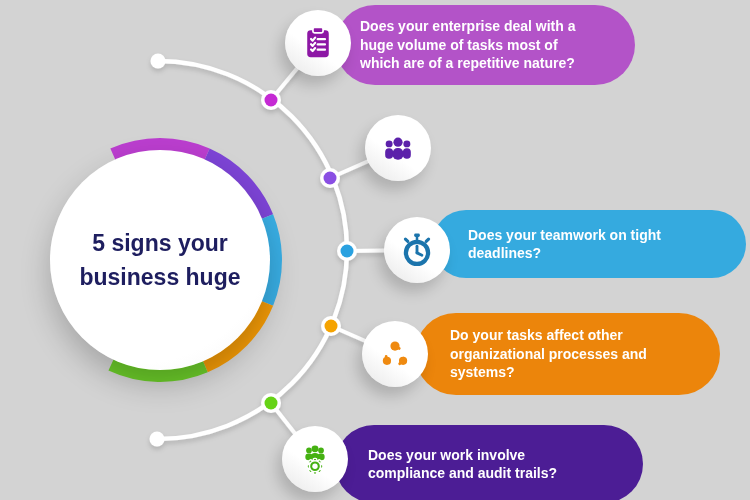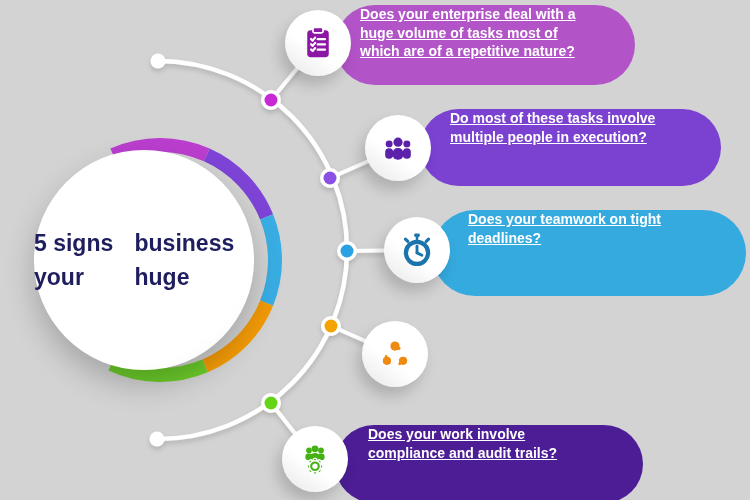--- a/index.html
+++ b/index.html
@@ -4,37 +4,37 @@
 <style>
   html,body{margin:0;padding:0;}
   .stage{
     position:relative;width:750px;height:500px;overflow:hidden;
     background:#d3d3d3;
     font-family:"Liberation Sans", sans-serif;
   }
   svg.layer{position:absolute;left:0;top:0;z-index:1;}
   .pill{
     position:absolute;z-index:2;border-radius:45px;
-    display:flex;
-    color:#ffffff;font-weight:bold;font-size:14px;line-height:18.5px;text-decoration:underline;
+    display:flex;align-items:center;
+    color:#ffffff;font-weight:bold;font-size:14px;line-height:18.5px;
   }
   .pill-text{white-space:pre-line;}
   .icon-circle{
     position:absolute;z-index:3;width:66px;height:66px;border-radius:50%;
     background:linear-gradient(215deg,#ffffff 58%,#e7e7e7 100%);
     box-shadow:-5px 9px 14px rgba(0,0,0,.17);
     display:flex;align-items:center;justify-content:center;
   }
   .icon-circle svg{width:38px;height:38px;display:block;}
   .title-circle{
-    position:absolute;z-index:2;left:34px;top:150px;width:220px;height:220px;
+    position:absolute;z-index:2;left:50px;top:150px;width:220px;height:220px;
     border-radius:50%;
     background:radial-gradient(circle at 40% 35%,#ffffff 70%,#f3f3f3 100%);
     box-shadow:0 14px 30px rgba(0,0,0,.22);
-    display:flex;flex-direction:row;align-items:center;justify-content:center;
+    display:flex;flex-direction:column;align-items:center;justify-content:center;
     text-align:left;
   }
   .title-line{font-size:23px;font-weight:bold;line-height:34px;color:#1e1e5f;}
 </style>
 </head>
 <body>
 
 <div class="stage">
 
   <svg class="layer" width="750" height="500" viewBox="0 0 750 500">
@@ -82,27 +82,28 @@
   <div class="title-circle">
     <div class="title-line">5 signs your</div>
     <div class="title-line">business huge</div>
   </div>
 
   <div class="pill" style="left: 335px; top: 5px; width: 275px; height: 80px; padding-left: 25px; background: rgb(179, 83, 200);">
     <div class="pill-text">Does your enterprise deal with a
 huge volume of tasks most of
 which are of a repetitive nature?</div>
   </div>
-  <div class="pill" style="left: 420px; top: 109px; width: 271px; height: 77px; padding-left: 30px; background: rgb(123, 65, 209);">
-    <div class="pill-text">Do most of these tasks involve
-multiple people in execution?</div>
-  </div>
-  <div class="pill" style="left: 432px; top: 210px; width: 278px; height: 86px; padding-left: 36px; background: rgb(53, 170, 223);">
+  <div class="pill" style="left: 432px; top: 210px; width: 278px; height: 68px; padding-left: 36px; background: rgb(53, 170, 223);">
     <div class="pill-text">Does your teamwork on tight
 deadlines?</div>
+  </div>
+  <div class="pill" style="left: 415px; top: 313px; width: 270px; height: 82px; padding-left: 35px; background: rgb(236, 133, 11);">
+    <div class="pill-text">Do your tasks affect other
+organizational processes and
+systems?</div>
   </div>
   <div class="pill" style="left: 335px; top: 425px; width: 275px; height: 78px; padding-left: 33px; background: #4c1d95;">
     <div class="pill-text">Does your work involve
 compliance and audit trails?</div>
   </div>
 
   <div class="icon-circle" style="left: 285px; top: 10px; color: rgb(141, 23, 165);">
     <svg viewBox="0 0 24 24">
       <g fill="currentColor">
         <rect x="5.2" y="4" width="13.6" height="17" rx="2.2"></rect>

